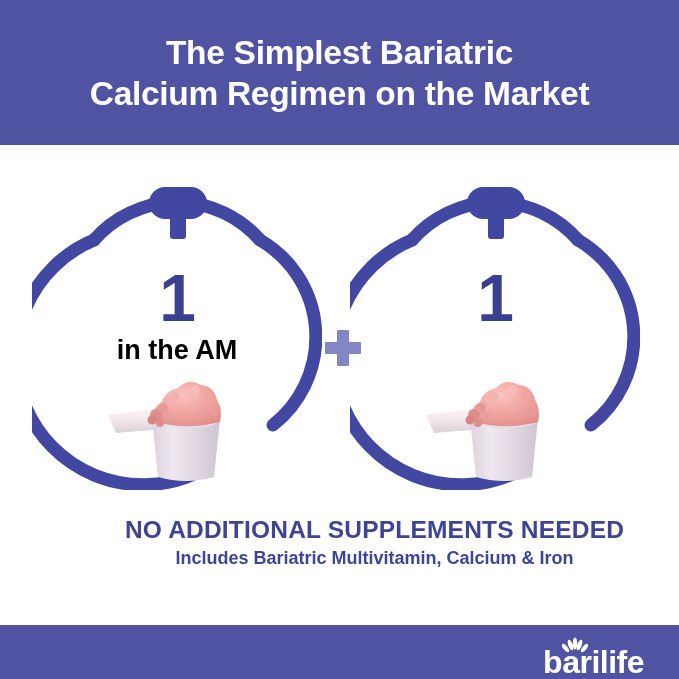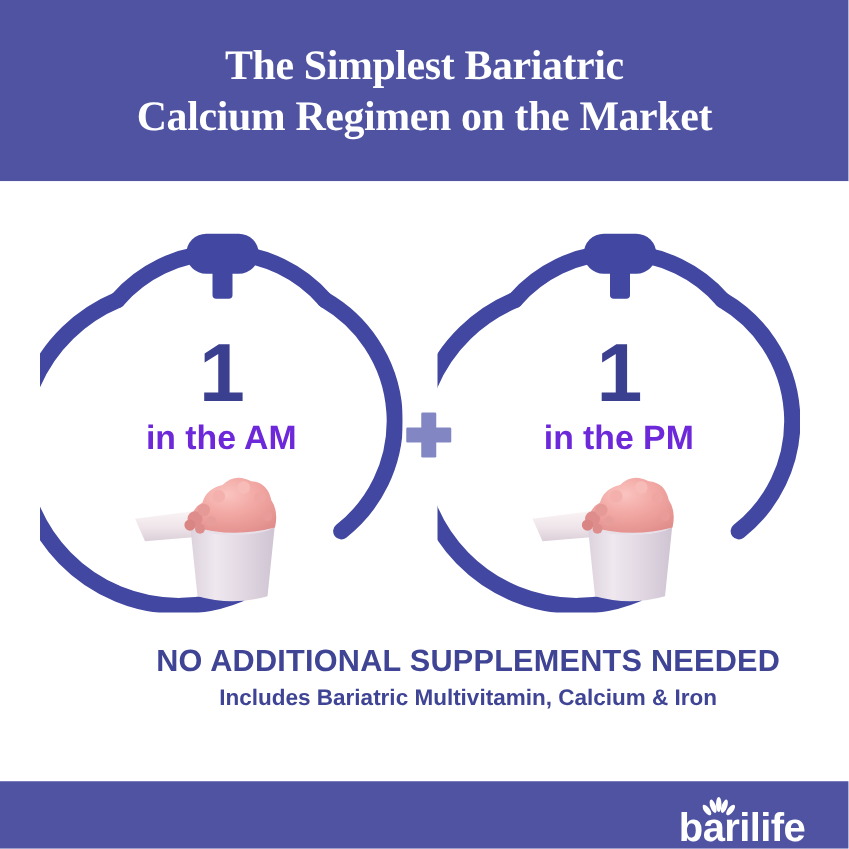--- a/index.html
+++ b/index.html
@@ -26,21 +26,21 @@
     width: 679px;
     height: 145px;
     background: #4F53A2;
     display: flex;
     flex-direction: column;
     align-items: center;
     justify-content: center;
   }
   .header-line {
     color: #ffffff;
-    font-family: Liberation Serif, serif;
+    font-family: Liberation Sans, sans-serif;
     font-weight: bold;
     font-size: 33.5px;
     line-height: 41px;
     letter-spacing: -0.3px;
     white-space: nowrap;
     text-align: center;
   }
 
   
   .main-area {
@@ -82,21 +82,21 @@
     font-size: 66px;
     line-height: 66px;
     letter-spacing: -1px;
   }
   .watch-caption {
     position: absolute;
     left: 0;
     top: 150px;
     width: 290px;
     text-align: center;
-    color: #6d28d9;
+    color: #000000;
     font-family: "Liberation Sans", sans-serif;
     font-weight: bold;
     font-size: 27px;
     line-height: 30px;
   }
 
   
   .scoop {
     position: absolute;
     left: 50%;
@@ -274,21 +274,20 @@
     <div class="watch watch-right">
       <svg class="watch-svg" viewBox="0 0 290 305">
         <path d="M 62 55 A 110 110 0 0 1 228 55" fill="none" stroke="#4247A1" stroke-width="13" stroke-linecap="round"></path>
         <path d="M 228 55 A 112 112 0 0 1 241 240" fill="none" stroke="#4247A1" stroke-width="13" stroke-linecap="round"></path>
         <path d="M 62 55 A 112 112 0 0 0 160 290" fill="none" stroke="#4247A1" stroke-width="13" stroke-linecap="round"></path>
         <rect x="138" y="18" width="16" height="36" rx="3" fill="#4247A1"></rect>
         <rect x="117" y="2" width="58" height="32" rx="16" fill="#4247A1"></rect>
       </svg>
 
       <div class="watch-count">1</div>
-      <div class="watch-caption">in the PM</div>
 
       <svg class="scoop" viewBox="0 0 150 112">
         <defs>
           <linearGradient id="cupGradB" x1="0" y1="0" x2="1" y2="0">
             <stop offset="0%" stop-color="#DCD2DD"></stop>
             <stop offset="30%" stop-color="#EFE8EF"></stop>
             <stop offset="62%" stop-color="#E2D8E3"></stop>
             <stop offset="100%" stop-color="#CFC4D2"></stop>
           </linearGradient>
           <linearGradient id="handleGradB" x1="0" y1="0" x2="0" y2="1">

